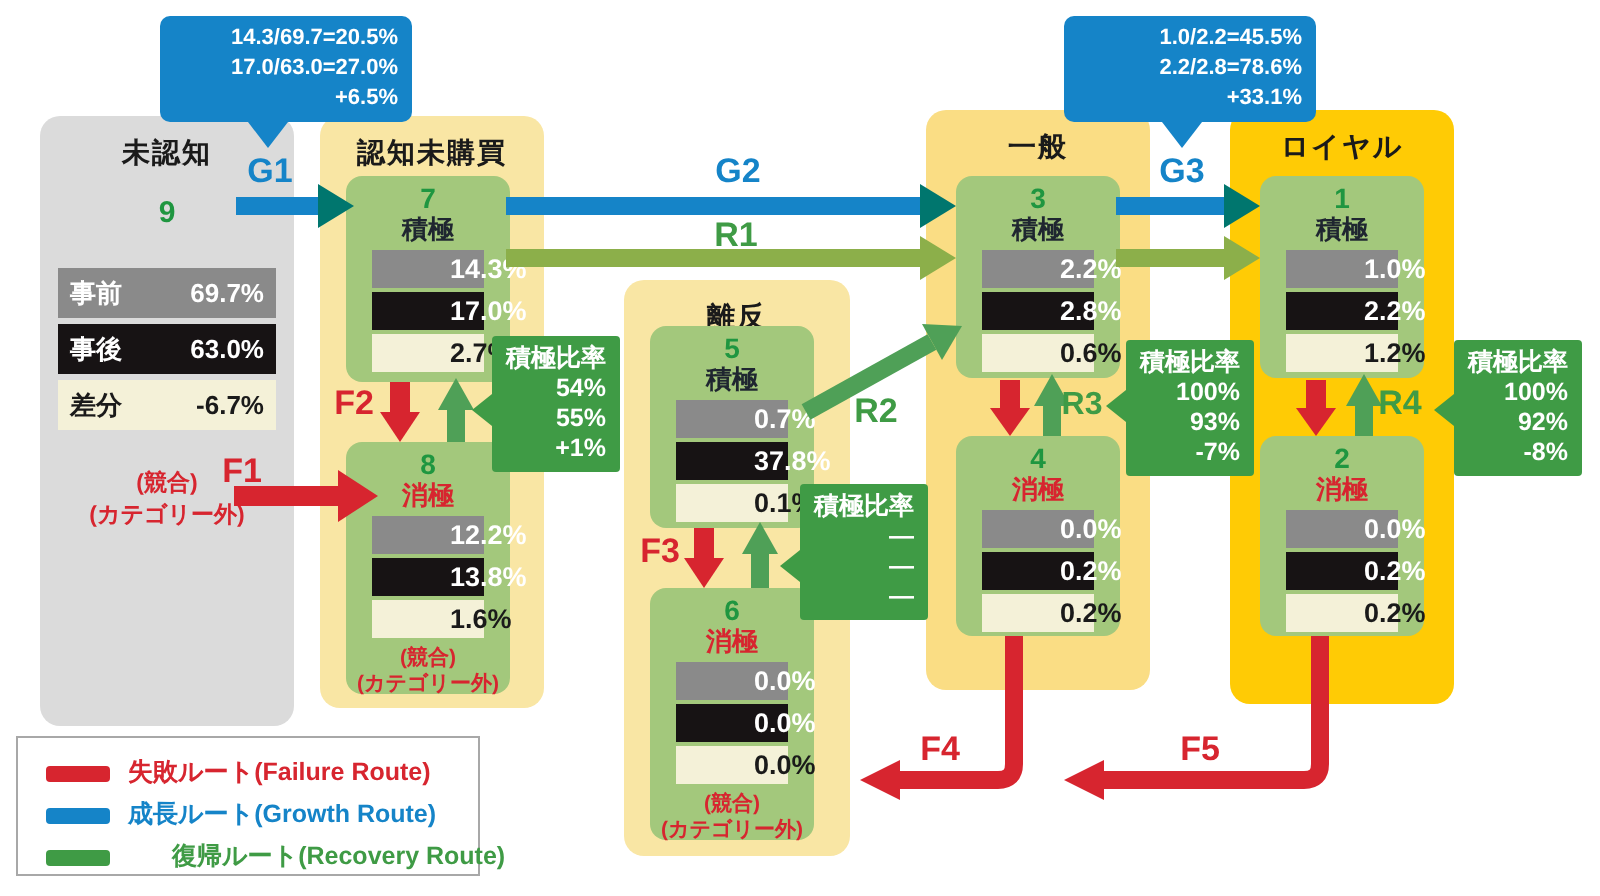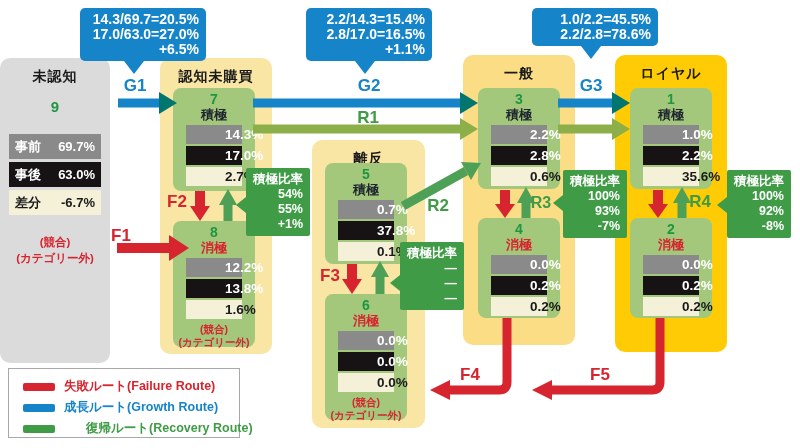--- a/index.html
+++ b/index.html
@@ -36,21 +36,21 @@
   .bnotes{padding-top:2px;font-size:10.5px;line-height:13px;font-weight:bold;color:var(--red);}
 
   #arrows{position:absolute;left:0;top:0;z-index:3;pointer-events:none;}
   .fb{fill:var(--blue);} .fh{fill:var(--teal_head);} .fo{fill:var(--olive);}
   .fg{fill:var(--bright_green);} .fr{fill:var(--red);}
   .lg{stroke:var(--bright_green);stroke-width:9;}
   .pr{fill:none;stroke:var(--red);stroke-width:9;}
 
   .bcall{position:absolute;width:126px;box-sizing:border-box;padding:4px 7px;
          background:var(--blue);color:#fff;border-radius:5px;text-align:right;
-         font-size:14px;font-weight:bold;line-height:15px;z-index:6;}
+         font-size:11px;font-weight:bold;line-height:15px;z-index:6;}
   .bptr{position:absolute;top:100%;width:0;height:0;border:solid transparent;
         border-width:13px 10px 0 10px;border-top-color:var(--blue);}
 
   .gcall{position:absolute;width:64px;box-sizing:border-box;padding:4px 7px;
          background:var(--green_dark);color:#fff;border-radius:2px;text-align:right;
          font-size:12.5px;font-weight:bold;line-height:15px;z-index:6;}
   .gptr{position:absolute;right:100%;width:0;height:0;border:solid transparent;
         border-width:8px 10px 8px 0;border-right-color:var(--green_dark);}
 
   .rl{position:absolute;width:40px;text-align:center;font-size:17px;font-weight:bold;z-index:7;}
@@ -63,21 +63,21 @@
   .lswatch{width:32px;height:8px;border-radius:2px;margin-right:9px;flex:none;}
   .ltext{font-size:12.5px;font-weight:bold;white-space:nowrap;}
   .sw-b{background:var(--blue);} .sw-r{background:var(--red);} .sw-g{background:var(--green_dark);}
   .lt-b{color:var(--blue);} .lt-r{color:var(--red);} .lt-g{color:var(--green_dark);margin-left:22px;}
 </style>
 </head>
 <body>
 
 <div id="stage">
 
-  <div class="panel p-gray" style="left:0;top:58px;width:110px;height:305px">
+  <div class="panel p-gray" style="left:20px;top:58px;width:127px;height:305px">
     <div class="ptitle">未認知</div>
     <div class="unum">9</div>
     <div class="utable">
       <div class="utrow r-gray">
         <span>事前</span>
         <span>69.7%</span>
       </div>
       <div class="utrow r-black">
         <span>事後</span>
         <span>63.0%</span>
@@ -173,21 +173,21 @@
       <div class="vrow r-cream">0.2%</div>
     </div>
   </div>
 
   <div class="gbox" style="left:630px;top:88px;width:82px;height:101px">
     <div class="bnum">1</div>
     <div class="blabel">積極</div>
     <div class="vals">
       <div class="vrow r-gray">1.0%</div>
       <div class="vrow r-black">2.2%</div>
-      <div class="vrow r-cream">35.6%</div>
+      <div class="vrow r-cream">1.2%</div>
     </div>
   </div>
 
   <div class="gbox" style="left:630px;top:218px;width:82px;height:100px">
     <div class="bnum">2</div>
     <div class="blabel neg">消極</div>
     <div class="vals">
       <div class="vrow r-gray">0.0%</div>
       <div class="vrow r-black">0.2%</div>
       <div class="vrow r-cream">0.2%</div>
@@ -273,29 +273,24 @@
         <polygon class="fr" points="552,380 552,400 532,390"></polygon>
     </g>
   </svg>
 
   <div class="bcall" style="left:80px;top:8px">
     <div>14.3/69.7=20.5%</div>
     <div>17.0/63.0=27.0%</div>
     <div>+6.5%</div>
     <div class="bptr" style="left:44px"></div>
   </div>
-  <div class="bcall" style="left:306px;top:8px">
-    <div>2.2/14.3=15.4%</div>
-    <div>2.8/17.0=16.5%</div>
-    <div>+1.1%</div>
-    <div class="bptr" style="left:49px"></div>
-  </div>
   <div class="bcall" style="left:532px;top:8px">
     <div>1.0/2.2=45.5%</div>
     <div>2.2/2.8=78.6%</div>
+    <div>+33.1%</div>
     <div class="bptr" style="left:49px"></div>
   </div>
 
   <div class="gcall" style="left:246px;top:168px">
     <div>積極比率</div>
     <div>54%</div>
     <div>55%</div>
     <div>+1%</div>
     <div class="gptr" style="top:29px"></div>
   </div>

